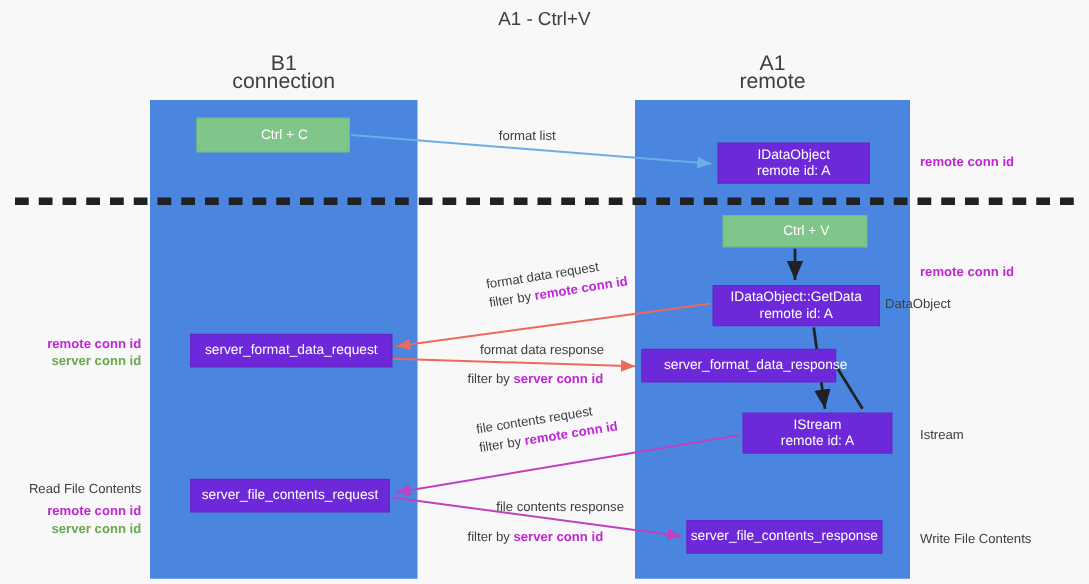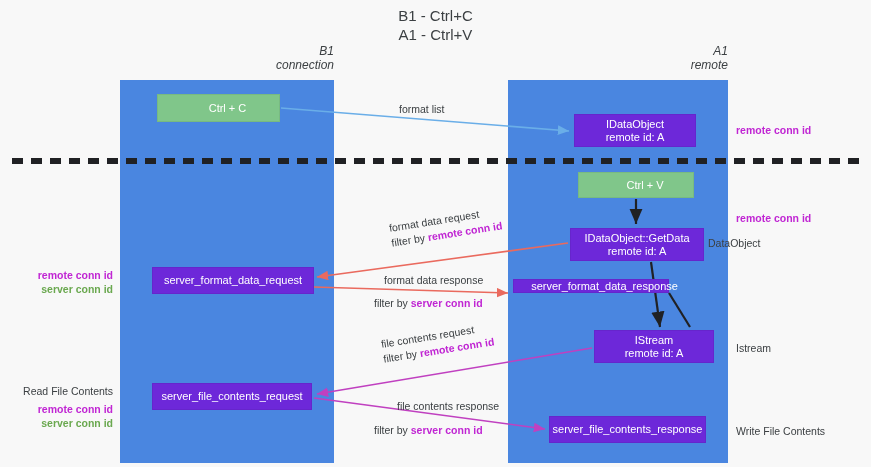--- a/index.html
+++ b/index.html
@@ -37,25 +37,24 @@
     left: 0;
     top: 6px;
     width: 871px;
     text-align: center;
     font-size: 15px;
     color: #3c4043;
     line-height: 19px;
   }
   .col-head {
     position: absolute;
-    text-align: right;
-    font-size: 12px;
+    text-align: center;
+    font-size: 17px;
     color: #3c4043;
     line-height: 14px;
-    font-style: italic;
   }
   .col-head-b1 { left: 120px; top: 44px; width: 214px; }
   .col-head-a1 { left: 508px; top: 44px; width: 220px; }
 
   .node {
     position: absolute;
     box-sizing: border-box;
     display: flex;
     flex-direction: column;
     align-items: center;
@@ -68,21 +67,21 @@
   }
   .node.green { background: #80c68a; padding-left: 18px; }
   .node.orange { background: #6d28d9; }
   .node .l2 { font-size: 11px; }
 
   .n-ctrl-c      { left: 157px; top: 94px;  width: 123px; height: 28px; }
   .n-dataobject  { left: 574px; top: 114px; width: 122px; height: 33px; }
   .n-ctrl-v      { left: 578px; top: 172px; width: 116px; height: 26px; }
   .n-getdata     { left: 570px; top: 228px; width: 134px; height: 33px; }
   .n-fmt-req     { left: 152px; top: 267px; width: 162px; height: 27px; }
-  .n-fmt-resp    { left: 513px; top: 279px; width: 156px; height: 14px; padding-left: 27px; }
+  .n-fmt-resp    { left: 513px; top: 279px; width: 156px; height: 27px; padding-left: 27px; }
   .n-istream     { left: 594px; top: 330px; width: 120px; height: 33px; }
   .n-file-req    { left: 152px; top: 383px; width: 160px; height: 27px; }
   .n-file-resp   { left: 549px; top: 416px; width: 157px; height: 27px; }
 
   .flow-label {
     position: absolute;
     font-size: 10.5px;
     color: #3c4043;
     white-space: nowrap;
     line-height: 15px;
@@ -139,21 +138,20 @@
     <line x1="651" y1="262" x2="660" y2="327" stroke="#202124" stroke-width="2.2" marker-end="url(#ah-black)"></line>
 
     <line x1="592" y1="348" x2="317" y2="394" stroke="#c040c0" stroke-width="1.6" marker-end="url(#ah-mag)"></line>
 
     <line x1="314" y1="398" x2="545" y2="429" stroke="#c040c0" stroke-width="1.6" marker-end="url(#ah-mag)"></line>
 
     <line x1="669" y1="293" x2="690" y2="327" stroke="#202124" stroke-width="2.2"></line>
   </svg>
 
   <div class="title">
-    <div>B1 - Ctrl+C</div>
     <div>A1 - Ctrl+V</div>
   </div>
 
   <div class="col-head col-head-b1">
     <div>B1</div>
     <div>connection</div>
   </div>
   <div class="col-head col-head-a1">
     <div>A1</div>
     <div>remote</div>

